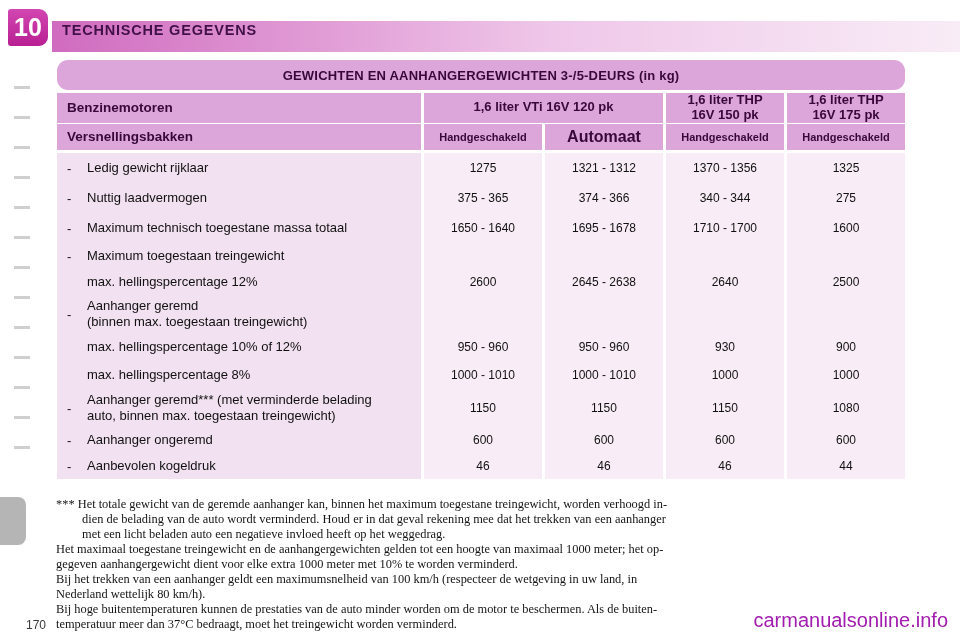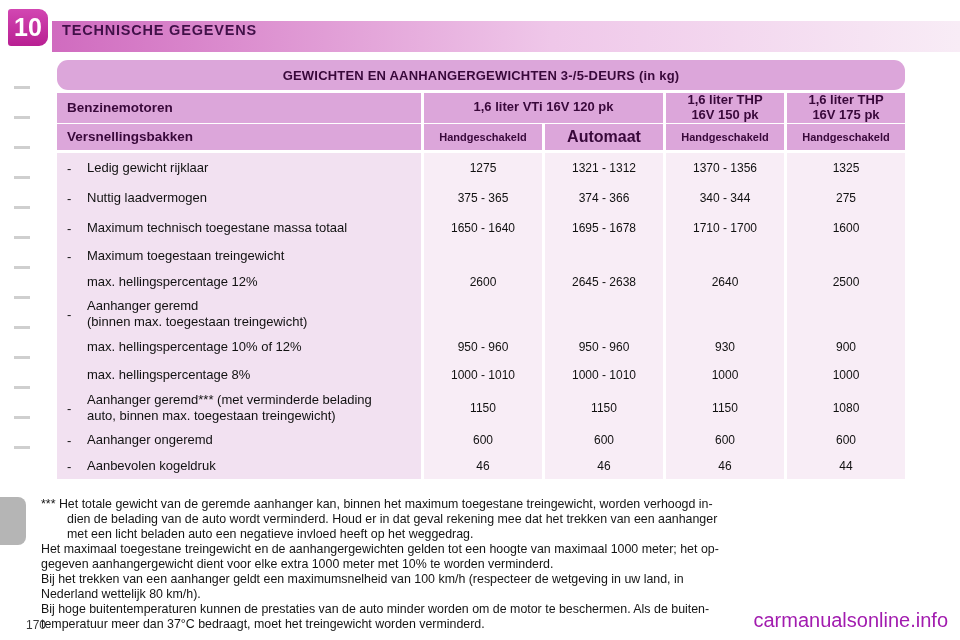--- a/index.html
+++ b/index.html
@@ -40,21 +40,21 @@
   .hdr2 .hcell{ font-size:11px; }
   .hdr2 .hcell.auto{ font-size:16px; }
   .hdr2 .hcell.left{ font-size:13.5px; }
   .cell.label{ background:#f2e1f1; display:flex; align-items:center; padding-left:10px; }
   .dash{ width:20px; flex:0 0 20px; font-size:13px; }
   .lbl{ font-size:13px; white-space:pre-line; line-height:1.2; }
   .cell.val{ background:#f8edf6; display:flex; align-items:center; justify-content:center; font-size:12px; }
   .r30{ height:30px; } .r28{ height:28px; } .r26{ height:26px; } .r38{ height:38px; }
 
   
-  .footnotes{ position:absolute; left:41px; top:497px; width:852px; }
+  .footnotes{ position:absolute; left:56px; top:497px; width:852px;font-family:Liberation Serif, serif; }
   .fn{ font-size:12.4px; line-height:15px; color:#141414; white-space:pre-line; }
   .fn.hang{ padding-left:26px; text-indent:-26px; }
 
   .page-num{ position:absolute; left:26px; bottom:8px; font-size:12px; color:#3a3a3a; }
   .watermark{ position:absolute; right:12px; bottom:8px; font-size:20px; color:#a21caf; }
 </style>
 </head>
 <body>
 
 <div class="page">

